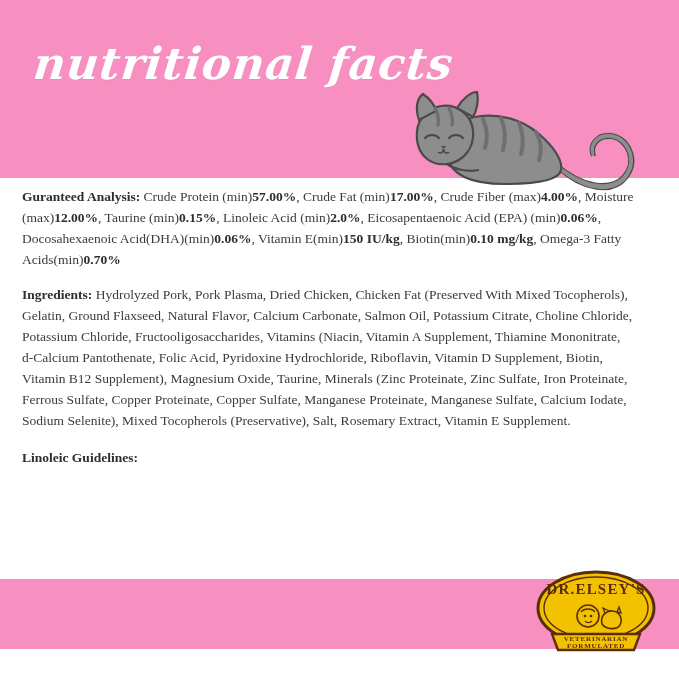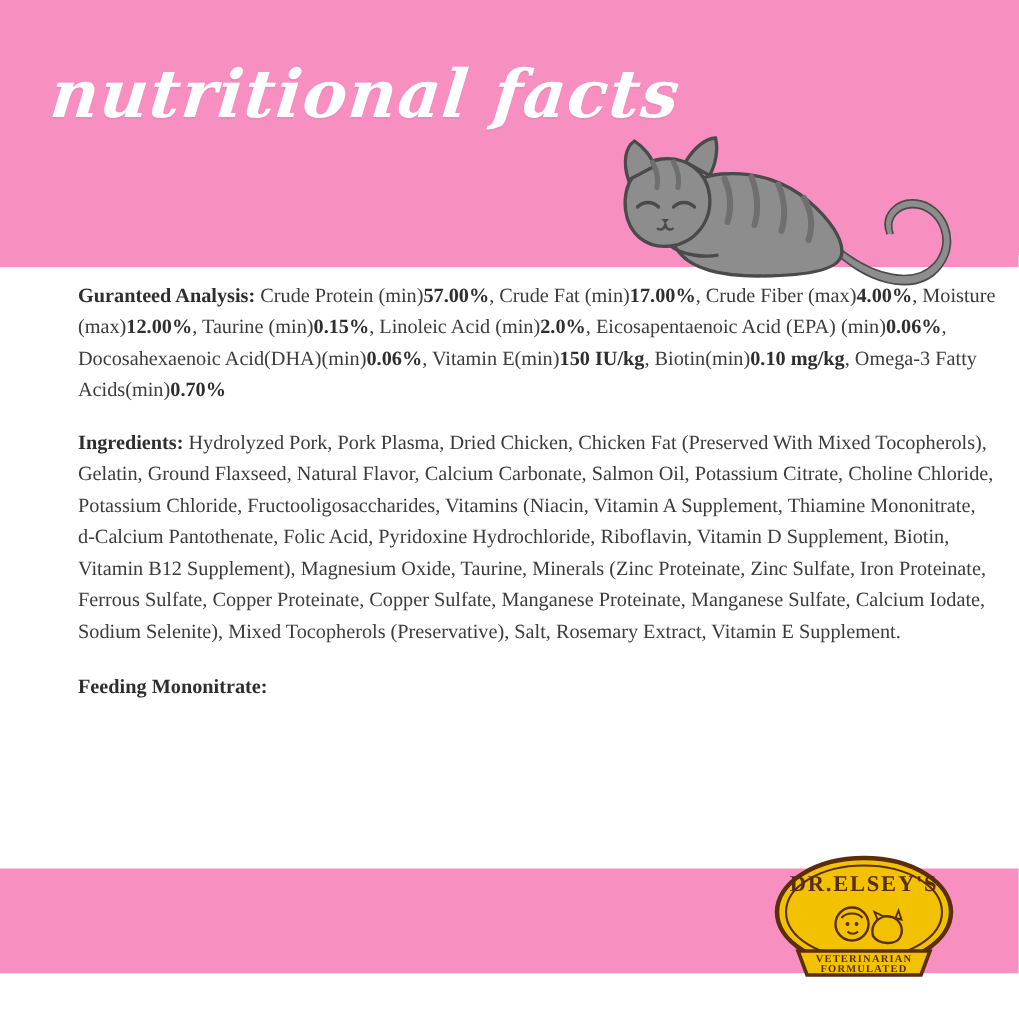--- a/index.html
+++ b/index.html
@@ -64,21 +64,21 @@
     position: absolute;
     left: 405px;
     top: 78px;
     width: 250px;
     height: 135px;
   }
 
   
   .content {
     position: absolute;
-    left: 52px;
+    left: 22px;
     top: 178px;
     width: 612px;
   }
   .para {
     font-family: "Liberation Serif", serif;
     font-size: 13.5px;
     line-height: 21px;
     color: #3b3b3b;
     margin: 0 0 0 0;
     text-align: left;
@@ -104,21 +104,21 @@
     font-family: "Liberation Serif", serif;
     font-weight: bold;
     font-size: 13.5px;
     color: #2e2e2e;
     line-height: 21px;
   }
 
   
   .logo {
     position: absolute;
-    left: 508px;
+    left: 528px;
     top: 568px;
     width: 136px;
     height: 90px;
   }
 </style>
 </head>
 <body>
 
 <div id="page">
 
@@ -168,21 +168,21 @@
 
     <div class="para block-analysis">
       <span class="lbl">Guranteed Analysis:</span><span id="analysis-values"><span> Crude Protein (min)</span><span class="num">57.00%</span><span>,</span><span> Crude Fat (min)</span><span class="num">17.00%</span><span>,</span><span> Crude Fiber (max)</span><span class="num">4.00%</span><span>,</span><span> Moisture (max)</span><span class="num">12.00%</span><span>,</span><span> Taurine (min)</span><span class="num">0.15%</span><span>,</span><span> Linoleic Acid (min)</span><span class="num">2.0%</span><span>,</span><span> Eicosapentaenoic Acid (EPA) (min)</span><span class="num">0.06%</span><span>,</span><span> Docosahexaenoic Acid(DHA)(min)</span><span class="num">0.06%</span><span>,</span><span> Vitamin E(min)</span><span class="num">150 IU/kg</span><span>,</span><span> Biotin(min)</span><span class="num">0.10 mg/kg</span><span>,</span><span> Omega-3 Fatty Acids(min)</span><span class="num">0.70%</span></span>
     </div>
 
     <div class="para block-ingredients">
       <span class="lbl">Ingredients:</span><span> Hydrolyzed Pork, Pork Plasma, Dried Chicken, Chicken Fat (Preserved With Mixed Tocopherols), Gelatin, Ground Flaxseed, Natural Flavor, Calcium Carbonate, Salmon Oil, Potassium Citrate, Choline Chloride, Potassium Chloride, Fructooligosaccharides, Vitamins (Niacin, Vitamin A Supplement, Thiamine Mononitrate, d-Calcium Pantothenate, Folic Acid, Pyridoxine Hydrochloride, Riboflavin, Vitamin D Supplement, Biotin, Vitamin B12 Supplement), Magnesium Oxide, Taurine, Minerals (Zinc Proteinate, Zinc Sulfate, Iron Proteinate, Ferrous Sulfate, Copper Proteinate, Copper Sulfate, Manganese Proteinate, Manganese Sulfate, Calcium Iodate, Sodium Selenite), Mixed Tocopherols (Preservative), Salt, Rosemary Extract, Vitamin E Supplement.</span>
     </div>
 
     <div class="block-feeding">
-      <div class="feeding-head">Feeding Mononitrate:</div>
+      <div class="feeding-head">Linoleic Guidelines:</div>
     </div>
 
   </div>
 
   <div class="logo">
     <svg width="136" height="90" viewBox="0 0 136 90" xmlns="http://www.w3.org/2000/svg">
 
       <ellipse cx="68" cy="40" rx="58" ry="36" fill="#f2c200" stroke="#5a2d0c" stroke-width="3"></ellipse>
       <ellipse cx="68" cy="40" rx="52" ry="31" fill="none" stroke="#5a2d0c" stroke-width="1.4"></ellipse>
 

